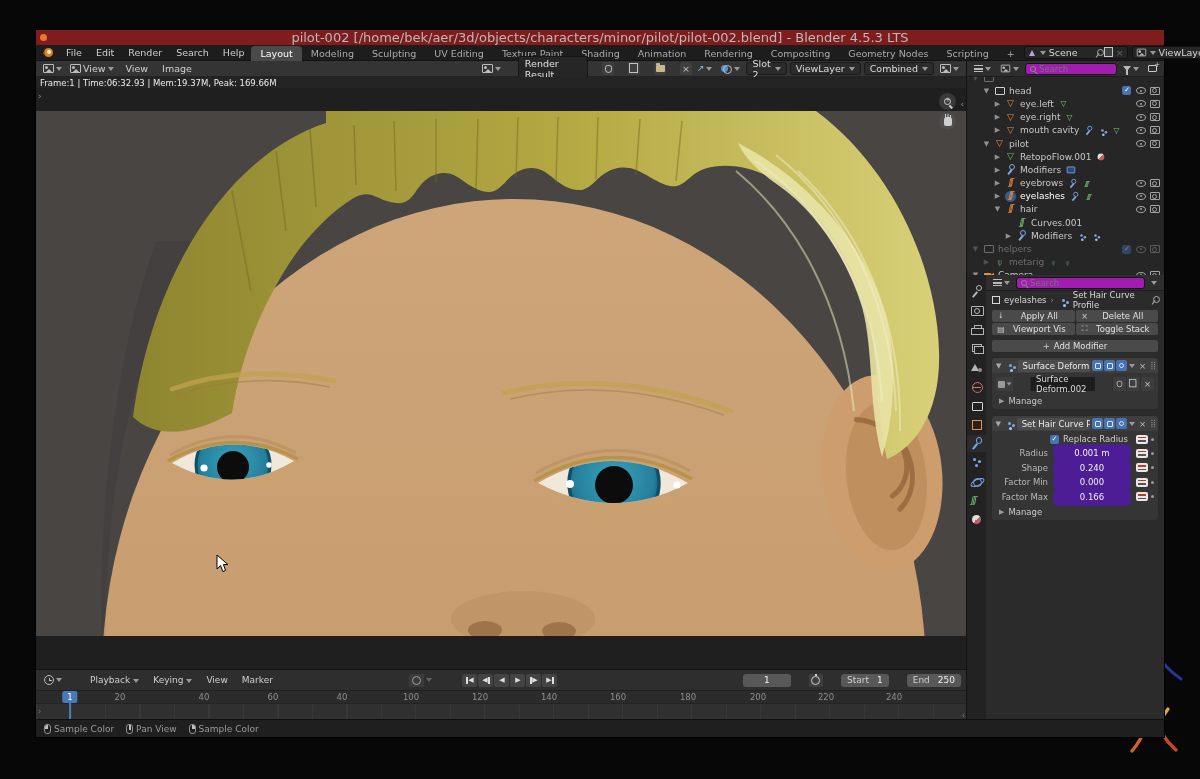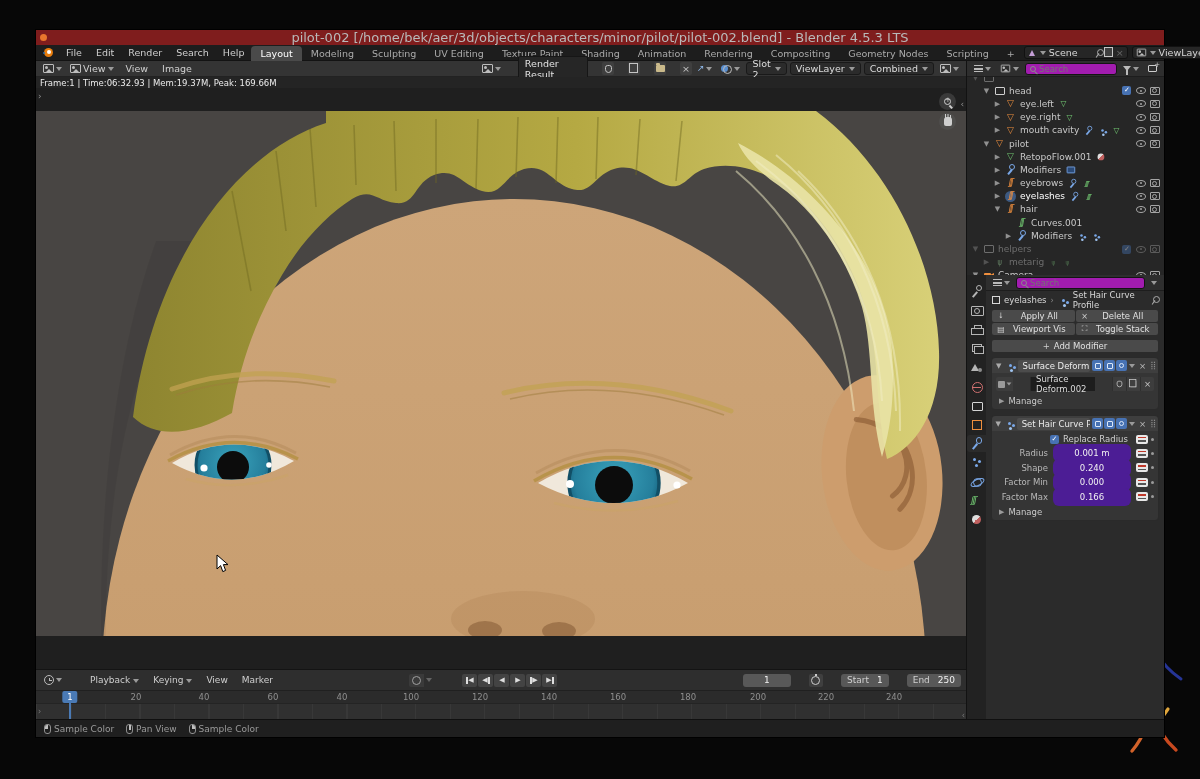--- a/index.html
+++ b/index.html
@@ -483,21 +483,21 @@
                 <span class="fl">Start</span>
                 <span>1</span>
               </span>
             <span class="field">
                 <span class="fl">End</span>
                 <span>250</span>
               </span>
           </div>
           <div class="tlbody">
             <div class="ruler" id="tl-ruler">
-                <span class="tick" style="left: 100px;">20</span>
+                <span class="tick" style="left: 84px;">20</span>
                 <span class="tick" style="left: 168px;">40</span>
                 <span class="tick" style="left: 237px;">60</span>
                 <span class="tick" style="left: 306px;">40</span>
                 <span class="tick" style="left: 375px;">100</span>
                 <span class="tick" style="left: 444px;">120</span>
                 <span class="tick" style="left: 513px;">140</span>
                 <span class="tick" style="left: 582px;">160</span>
                 <span class="tick" style="left: 652px;">180</span>
                 <span class="tick" style="left: 722px;">200</span>
                 <span class="tick" style="left: 790px;">220</span>

